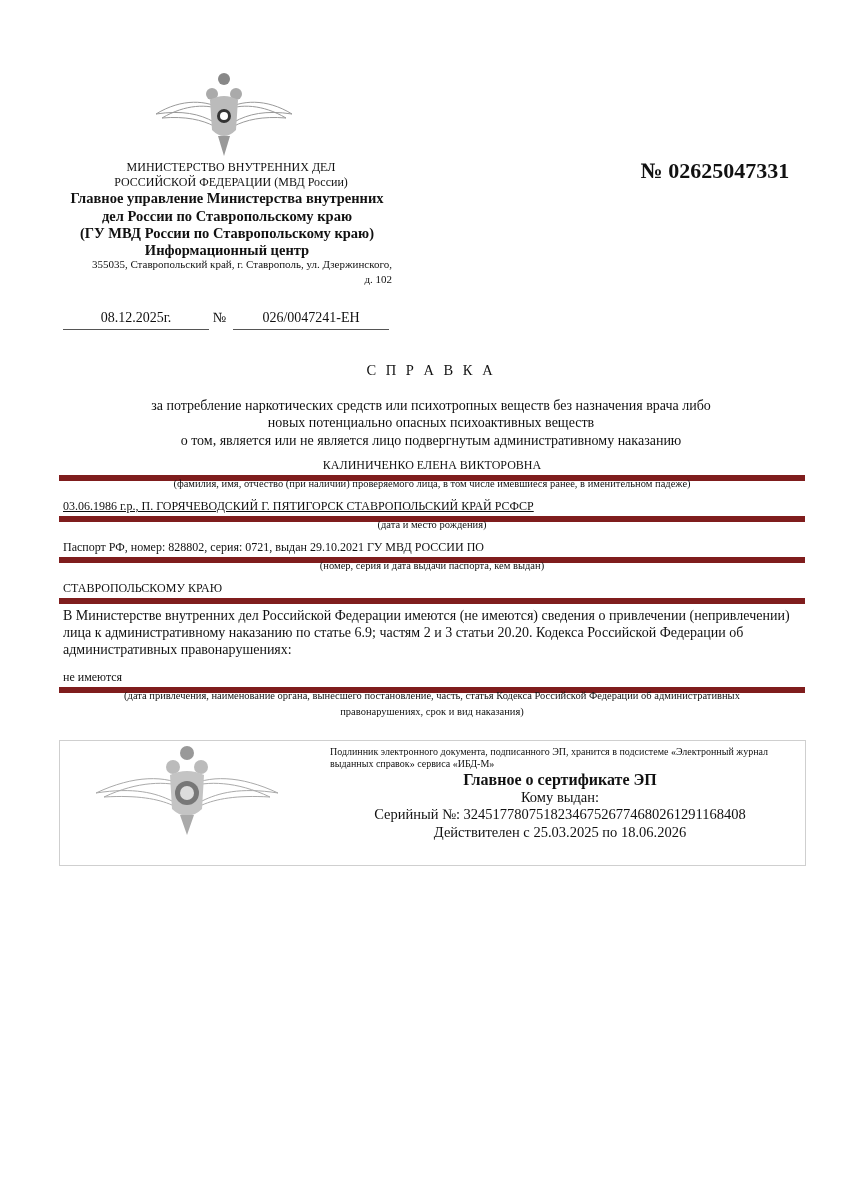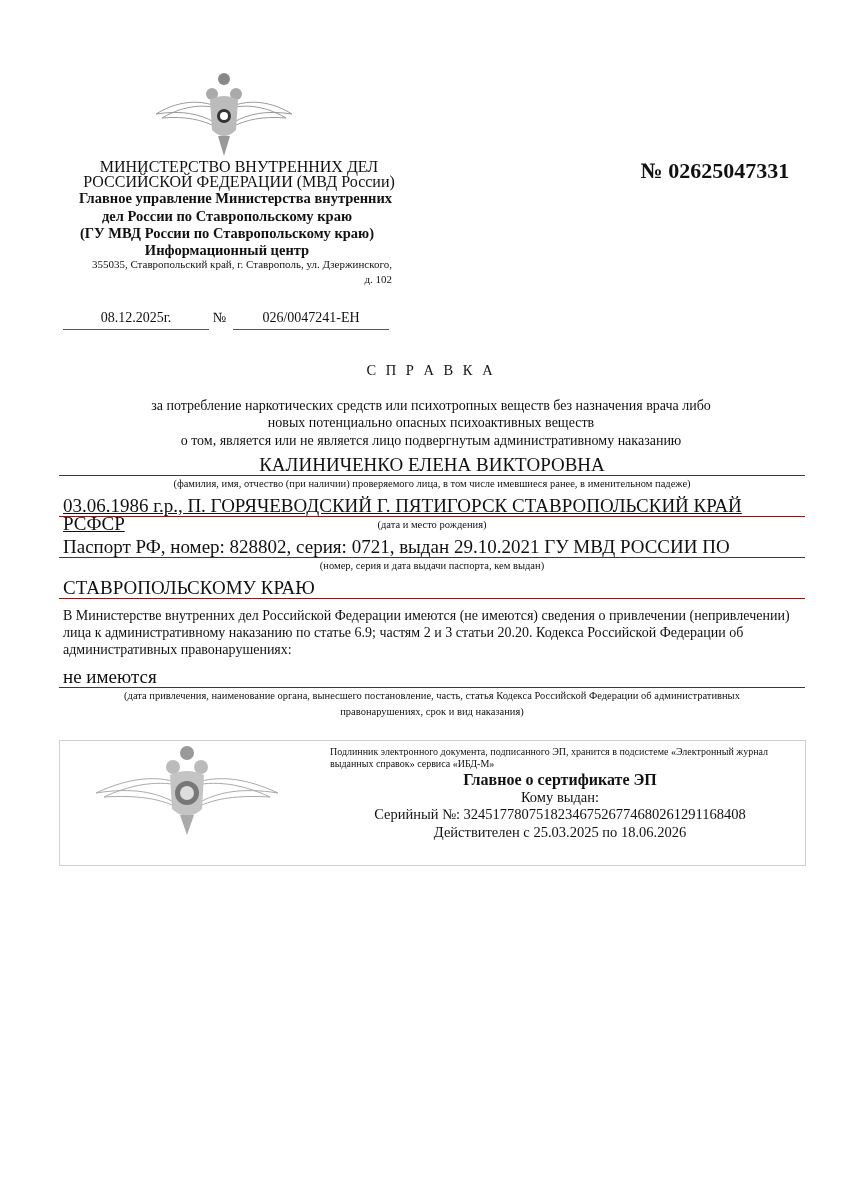--- a/index.html
+++ b/index.html
@@ -6,36 +6,36 @@
   body {
     width: 862px; height: 1194px; position: relative; overflow: hidden;
     font-family: "Liberation Serif", "DejaVu Serif", serif; color: #111;
   }
   .abs { position: absolute; }
   .center { text-align: center; }
 
   
   .emblem-top { left: 152px; top: 70px; width: 144px; height: 88px; }
   .hdr { left: 62px; width: 330px; text-align: center; }
-  .hdr .l1 { position: absolute; left: 12px; width: 330px; font-size: 16px; line-height: 14px; }
+  .hdr .l1 { position: absolute; left: 4px; width: 330px; font-size: 12px; line-height: 14px; }
   .hdr .b { position: absolute; left: 0; width: 330px; font-size: 14.5px; font-weight: bold; line-height: 18px; }
   .hdr .s { position: absolute; left: 0; width: 330px; font-size: 11px; line-height: 14px; text-align: right; }
 
   .datebox { left: 63px; top: 308px; width: 146px; height: 21px; border-bottom: 1px solid #555; font-size: 14px; text-align: center; line-height: 20px; }
   .nosign { left: 213px; top: 308px; width: 16px; font-size: 14px; line-height: 20px; }
   .regbox { left: 233px; top: 308px; width: 156px; height: 21px; border-bottom: 1px solid #555; font-size: 14px; text-align: center; line-height: 20px; }
 
   .docno { left: 620px; top: 158px; width: 190px; font-size: 22px; font-weight: bold; text-align: center; }
 
   
   .title { left: 0; width: 862px; top: 362px; font-size: 14.5px; letter-spacing: 3px; }
   .subtitle { left: 100px; width: 662px; font-size: 14px; line-height: 17px; text-align: center; }
 
   
-  .field { left: 59px; width: 746px; border-bottom: 1px solid #7f1d1d; font-size: 19px; line-height: 18px; }
+  .field { left: 59px; width: 746px; border-bottom: 6px solid #7f1d1d; font-size: 12px; line-height: 18px; }
   .field.c { text-align: center; }
   .field.l { text-align: left; padding-left: 4px; width: 742px; }
   .hint { left: 59px; width: 746px; font-size: 10.5px; line-height: 14px; text-align: center; }
 
   .para { left: 63px; width: 740px; font-size: 14px; line-height: 17px; }
 
   
   .sigbox { left: 59px; top: 740px; width: 745px; height: 124px; border: 1px solid #cfcfcf; }
   .emblem-sig { left: 94px; top: 745px; width: 186px; height: 92px; }
   .sig-note { left: 330px; width: 460px; font-size: 10px; line-height: 12px; }
@@ -59,21 +59,21 @@
     <path d="M58 30 Q72 22 86 30 L84 60 Q72 72 60 60 Z" fill="#bbb"></path>
     <circle cx="72" cy="46" r="7" fill="#333"></circle>
     <circle cx="72" cy="46" r="4" fill="#fff"></circle>
     <path d="M66 66 L72 86 L78 66 Z" fill="#999"></path>
   </svg>
 </div>
 
 <div class="abs hdr" style="top:160px; height:145px;">
   <div class="l1" style="top:0px;">МИНИСТЕРСТВО ВНУТРЕННИХ ДЕЛ</div>
   <div class="l1" style="top:15px;">РОССИЙСКОЙ ФЕДЕРАЦИИ (МВД России)</div>
-  <div class="b" style="top:29px;text-align:right;">Главное управление Министерства внутренних</div>
+  <div class="b" style="top:29px;">Главное управление Министерства внутренних</div>
   <div class="b" style="top:47px;">дел России по Ставропольскому краю</div>
   <div class="b" style="top:64px;">(ГУ МВД России по Ставропольскому краю)</div>
   <div class="b" style="top:81px;">Информационный центр</div>
   <div class="s" style="top:97px;">355035, Ставропольский край, г. Ставрополь, ул. Дзержинского,</div>
   <div class="s" style="top:112px;">д. 102</div>
 </div>
 
 <div class="abs datebox">08.12.2025г.</div>
 <div class="abs nosign">№</div>
 <div class="abs regbox">026/0047241-ЕН</div>

